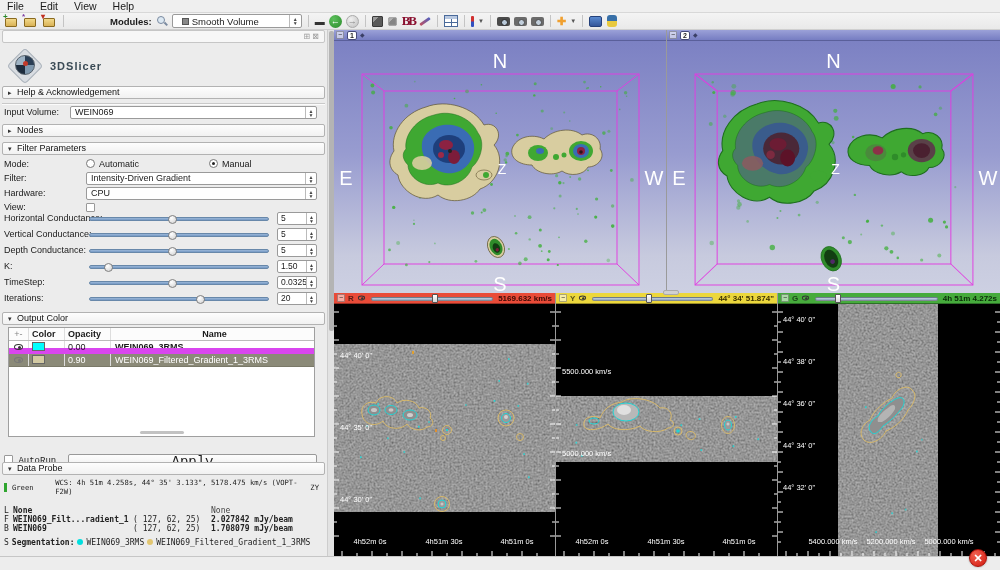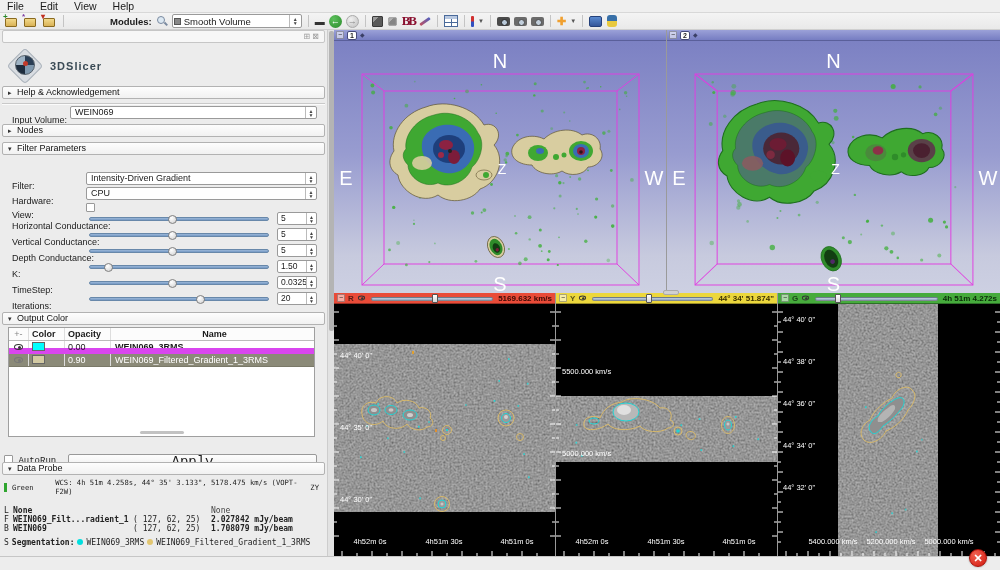--- a/index.html
+++ b/index.html
@@ -12,21 +12,21 @@
 
   
   #toolbar { position:absolute; top:13px; left:0; width:1000px; height:17px; background:linear-gradient(#f4f4f4,#e9e9e9); border-bottom:1px solid #cfcfcf; display:flex; align-items:center; padding:0 4px; gap:4px; }
   .tsep { width:1px; height:12px; background:#c4c4c4; margin:0 2px; }
   .ticon { width:15px; height:13px; position:relative; display:inline-block; }
   .folder { position:absolute; left:1px; top:3px; width:12px; height:9px; background:linear-gradient(#f2d98a,#d9b257); border:1px solid #8a6a20; border-radius:1px; }
   .badge-tl { position:absolute; left:-1px; top:-2px; font-size:8px; font-weight:bold; line-height:8px; }
   .mag { position:relative; width:12px; height:12px; }
   .mag::before { content:''; position:absolute; left:1px; top:1px; width:6px; height:6px; border:1.5px solid #7a8aa0; border-radius:50%; background:#dce8f2; }
   .mag::after { content:''; position:absolute; left:8px; top:8px; width:4px; height:1.5px; background:#7a8aa0; transform:rotate(45deg); }
-  #module-combo { width:130px; height:14px; background:#fff; border:1px solid #9a9a9a; border-radius:2px; display:flex; align-items:center; font-size:9.5px; padding-left:1px; gap:3px; position:relative; }
+  #module-combo { width:130px; height:14px; background:#fff; border:1px solid #9a9a9a; border-radius:2px; display:flex; align-items:center; font-size:9.5px; padding-left:9px; gap:3px; position:relative; }
   .cube-mini { width:7px; height:7px; background:#888; border:1px solid #555; }
   .combo-spin { position:absolute; right:0; top:0; bottom:0; width:12px; border-left:1px solid #bbb; display:flex; flex-direction:column; align-items:center; justify-content:center; font-size:5px; color:#444; line-height:4px; }
   .circbtn { width:13px; height:13px; border-radius:50%; color:#fff; font-size:9px; line-height:12px; text-align:center; font-weight:bold; }
   .cube3d { width:11px; height:11px; background:linear-gradient(135deg,#9a9a9a 0 30%,#5a5a5a 30% 100%); border:1px solid #3a3a3a; border-radius:1px; }
   .gridicon { width:14px; height:12px; border:1px solid #4a6a9a; background:
     linear-gradient(#b8c8e0,#b8c8e0) 0 0/14px 3px no-repeat,
     linear-gradient(#fff,#fff); position:relative; }
   .gridicon::before { content:''; position:absolute; left:6px; top:3px; bottom:0; width:1px; background:#4a6a9a; }
   .gridicon::after { content:''; position:absolute; left:0; right:0; top:6px; height:1px; background:#4a6a9a; }
   .pinicon { width:3px; height:11px; background:linear-gradient(#d03030 0 45%,#3050c0 55% 100%); border-radius:1px; }
@@ -53,21 +53,21 @@
   .slicer-logo .ball { position:absolute; left:7px; top:6px; width:20px; height:20px; border-radius:50%; background:conic-gradient(#2a3e55 0 25%, #7e97ad 25% 50%, #1d2c3e 50% 75%, #9db2c4 75%); border:1px solid #55606a; }
   .slicer-logo .dot { position:absolute; left:15px; top:12px; width:5px; height:5px; border-radius:50%; background:#c23a2a; }
   .logo-text { font-size:11px; letter-spacing:1px; color:#5a6a74; }
   .logo-text b { color:#3a4a55; }
 
   .cbar { position:absolute; left:2px; right:2px; height:13px; background:linear-gradient(#fdfdfd,#f1f1f1); border:1px solid #b2b2b2; border-radius:2px; font-size:9px; line-height:11px; padding-left:5px; color:#111; }
   .cbar .arr { display:inline-block; width:9px; color:#333; font-size:7px; }
   .groove { position:absolute; left:2px; right:2px; height:2px; border-top:1px solid #c9c9c9; border-bottom:1px solid #fbfbfb; }
 
   .prow { position:absolute; left:4px; right:10px; height:14px; font-size:9px; line-height:13px; }
-  .plabel { position:absolute; left:0; top:8px;margin-left:8px; }
+  .plabel { position:absolute; left:0; top:0; }
   .combo { position:absolute; top:0; height:13px; background:#fff; border:1px solid #9a9a9a; border-radius:2px; font-size:9px; line-height:11px; padding-left:4px; }
   .combo .combo-spin { width:11px; }
 
   .radio { display:inline-block; width:9px; height:9px; border:1px solid #777; border-radius:50%; background:#fff; vertical-align:-1px; margin-right:4px; position:relative; }
   .radio.sel::after { content:''; position:absolute; inset:2px; border-radius:50%; background:#222; }
   .checkbox { display:inline-block; width:9px; height:9px; border:1px solid #999; background:#fff; border-radius:1px; vertical-align:-1px; }
 
   .slider-track { position:absolute; left:85px; right:48px; top:5px; height:4px; background:linear-gradient(#9cb8d8,#7498c4); border:1px solid #6888aa; border-radius:2px; }
   .slider-handle { position:absolute; top:-3px; width:9px; height:9px; margin-left:-4px; background:radial-gradient(circle at 35% 30%,#ffffff,#cfcfcf); border:1px solid #808080; border-radius:50%; }
   .spinbox { position:absolute; right:0; top:0; width:40px; height:13px; background:#fff; border:1px solid #9a9a9a; border-radius:2px; font-size:8.5px; line-height:11px; padding-left:3px; }
@@ -212,20 +212,25 @@
     <span class="combo" style="left:66px;right:0;">
       <span>WEIN069</span>
       <span class="combo-spin">▲<br>▼</span>
     </span>
   </div>
 
   <div class="cbar" style="top:94px;"><span class="arr">▸</span><span>Nodes</span></div>
 
   <div class="cbar" style="top:112px;"><span class="arr">▾</span><span>Filter Parameters</span></div>
 
+  <div class="prow" style="top:128px;">
+    <span class="plabel">Mode:</span>
+    <span style="position:absolute;left:82px;"><span class="radio"></span><span>Automatic</span></span>
+    <span style="position:absolute;left:205px;"><span class="radio sel"></span><span>Manual</span></span>
+  </div>
 
   <div class="prow" style="top:157px;">
     <span class="plabel">Hardware:</span>
     <span class="combo" style="left:82px;right:0;">
       <span>CPU</span><span class="combo-spin">▲<br>▼</span>
     </span>
   </div>
 
   <div class="prow" style="top:142px;">
     <span class="plabel">Filter:</span>

